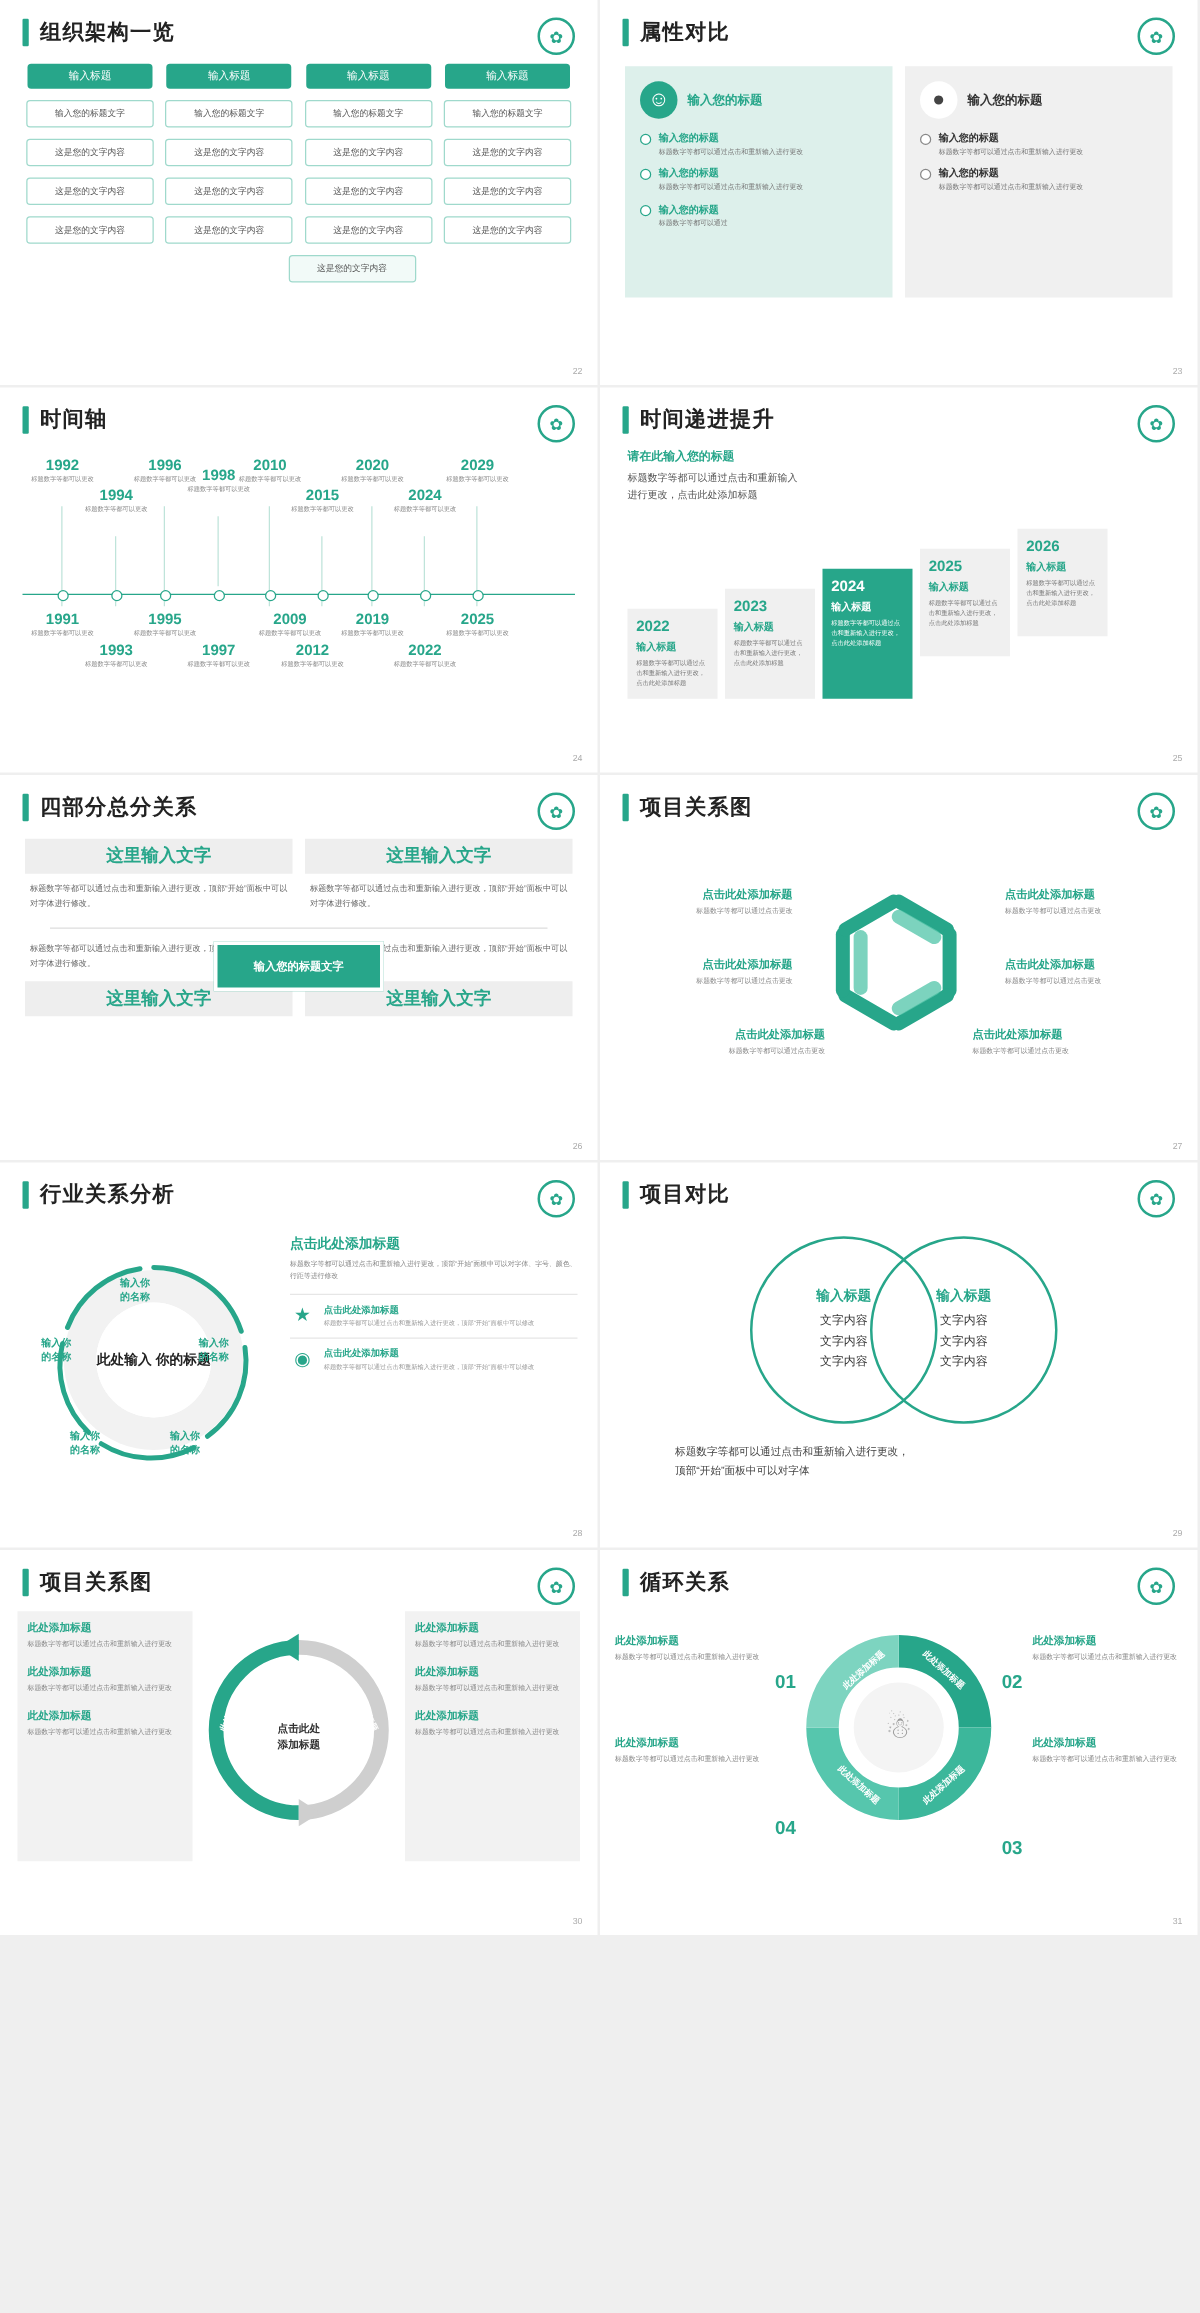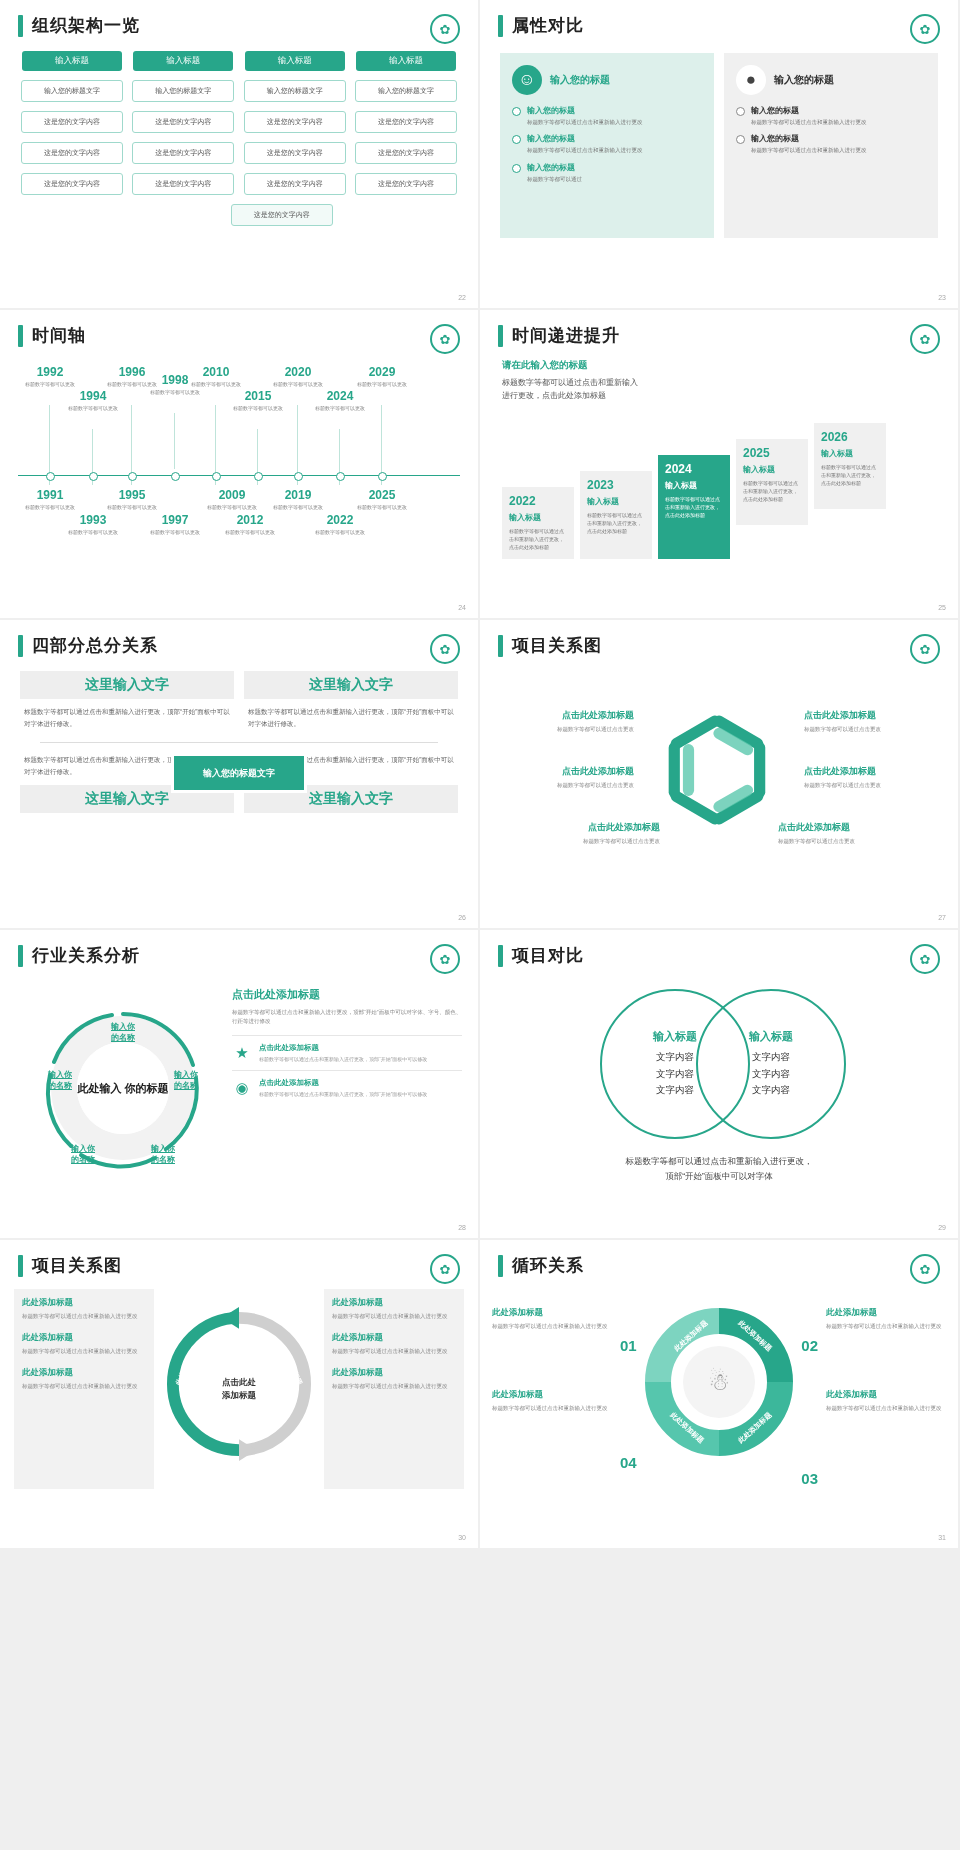--- a/index.html
+++ b/index.html
@@ -79,35 +79,35 @@
   .rk .rd{font-size:5.5px;color:#888;line-height:1.5;}
   .rk.r{text-align:right;}
   .ring{position:absolute;left:50%;top:52px;transform:translateX(-50%);width:122px;height:122px;}
   
   .ind{display:flex;padding:10px 16px 0;}
   .ind-l{width:210px;position:relative;height:220px;}
   .donut-hole{position:absolute;left:50%;top:50%;transform:translate(-50%,-50%);
               width:92px;height:92px;border-radius:50%;background:#fff;display:flex;
               align-items:center;justify-content:center;text-align:center;font-size:11px;
               font-weight:bold;color:#222;line-height:1.5;}
-  .pet{position:absolute;font-size:8px;font-weight:bold;color:#27a68a;text-align:center;line-height:1.4;width:54px;text-decoration:underline;}
+  .pet{position:absolute;font-size:8px;font-weight:bold;color:#27a68a;line-height:1.4;width:54px;}
   .ind-r{flex:1;padding-left:6px;}
   .ind-r h3{font-size:11px;color:#27a68a;margin:10px 0 6px;}
   .ind-r p{font-size:5.5px;color:#888;line-height:1.7;margin:0 0 8px;}
   .ind-item{display:flex;gap:7px;padding:7px 0;border-top:1px solid #e6e6e6;}
   .ind-ic{width:20px;height:20px;flex:none;color:#27a68a;font-size:15px;line-height:20px;text-align:center;}
   .ind-tx b{font-size:7.5px;color:#27a68a;display:block;margin-bottom:2px;}
   .ind-tx span{font-size:5px;color:#999;line-height:1.6;display:block;}
   
   .venn{position:relative;height:175px;margin-top:12px;}
   .circ{position:absolute;width:146px;height:146px;border-radius:50%;border:2px solid #27a68a;
         top:10px;display:flex;flex-direction:column;align-items:center;justify-content:center;}
   .circ .ct{font-size:11px;font-weight:bold;color:#27a68a;margin-bottom:5px;}
   .circ .cl{font-size:9.5px;color:#333;line-height:1.75;text-align:center;}
-  .venn-cap{font-size:8.5px;color:#444;line-height:1.8;text-align:center;padding:0 60px;}
+  .venn-cap{font-size:8.5px;color:#444;line-height:1.8;text-align:left;padding:0 60px;}
   
   .rel{display:flex;padding:12px 14px 0;gap:8px;}
   .rel-col{width:140px;background:#f2f2f2;padding:8px;box-sizing:border-box;}
   .rel-b{margin-bottom:11px;}
   .rel-b b{font-size:8.5px;color:#27a68a;display:block;margin-bottom:3px;}
   .rel-b span{font-size:5.5px;color:#888;line-height:1.6;display:block;}
   .rel-mid{flex:1;position:relative;height:200px;}
   .rel-core{position:absolute;left:50%;top:50%;transform:translate(-50%,-50%);
             text-align:center;font-size:8.5px;font-weight:bold;color:#333;line-height:1.5;}
   

